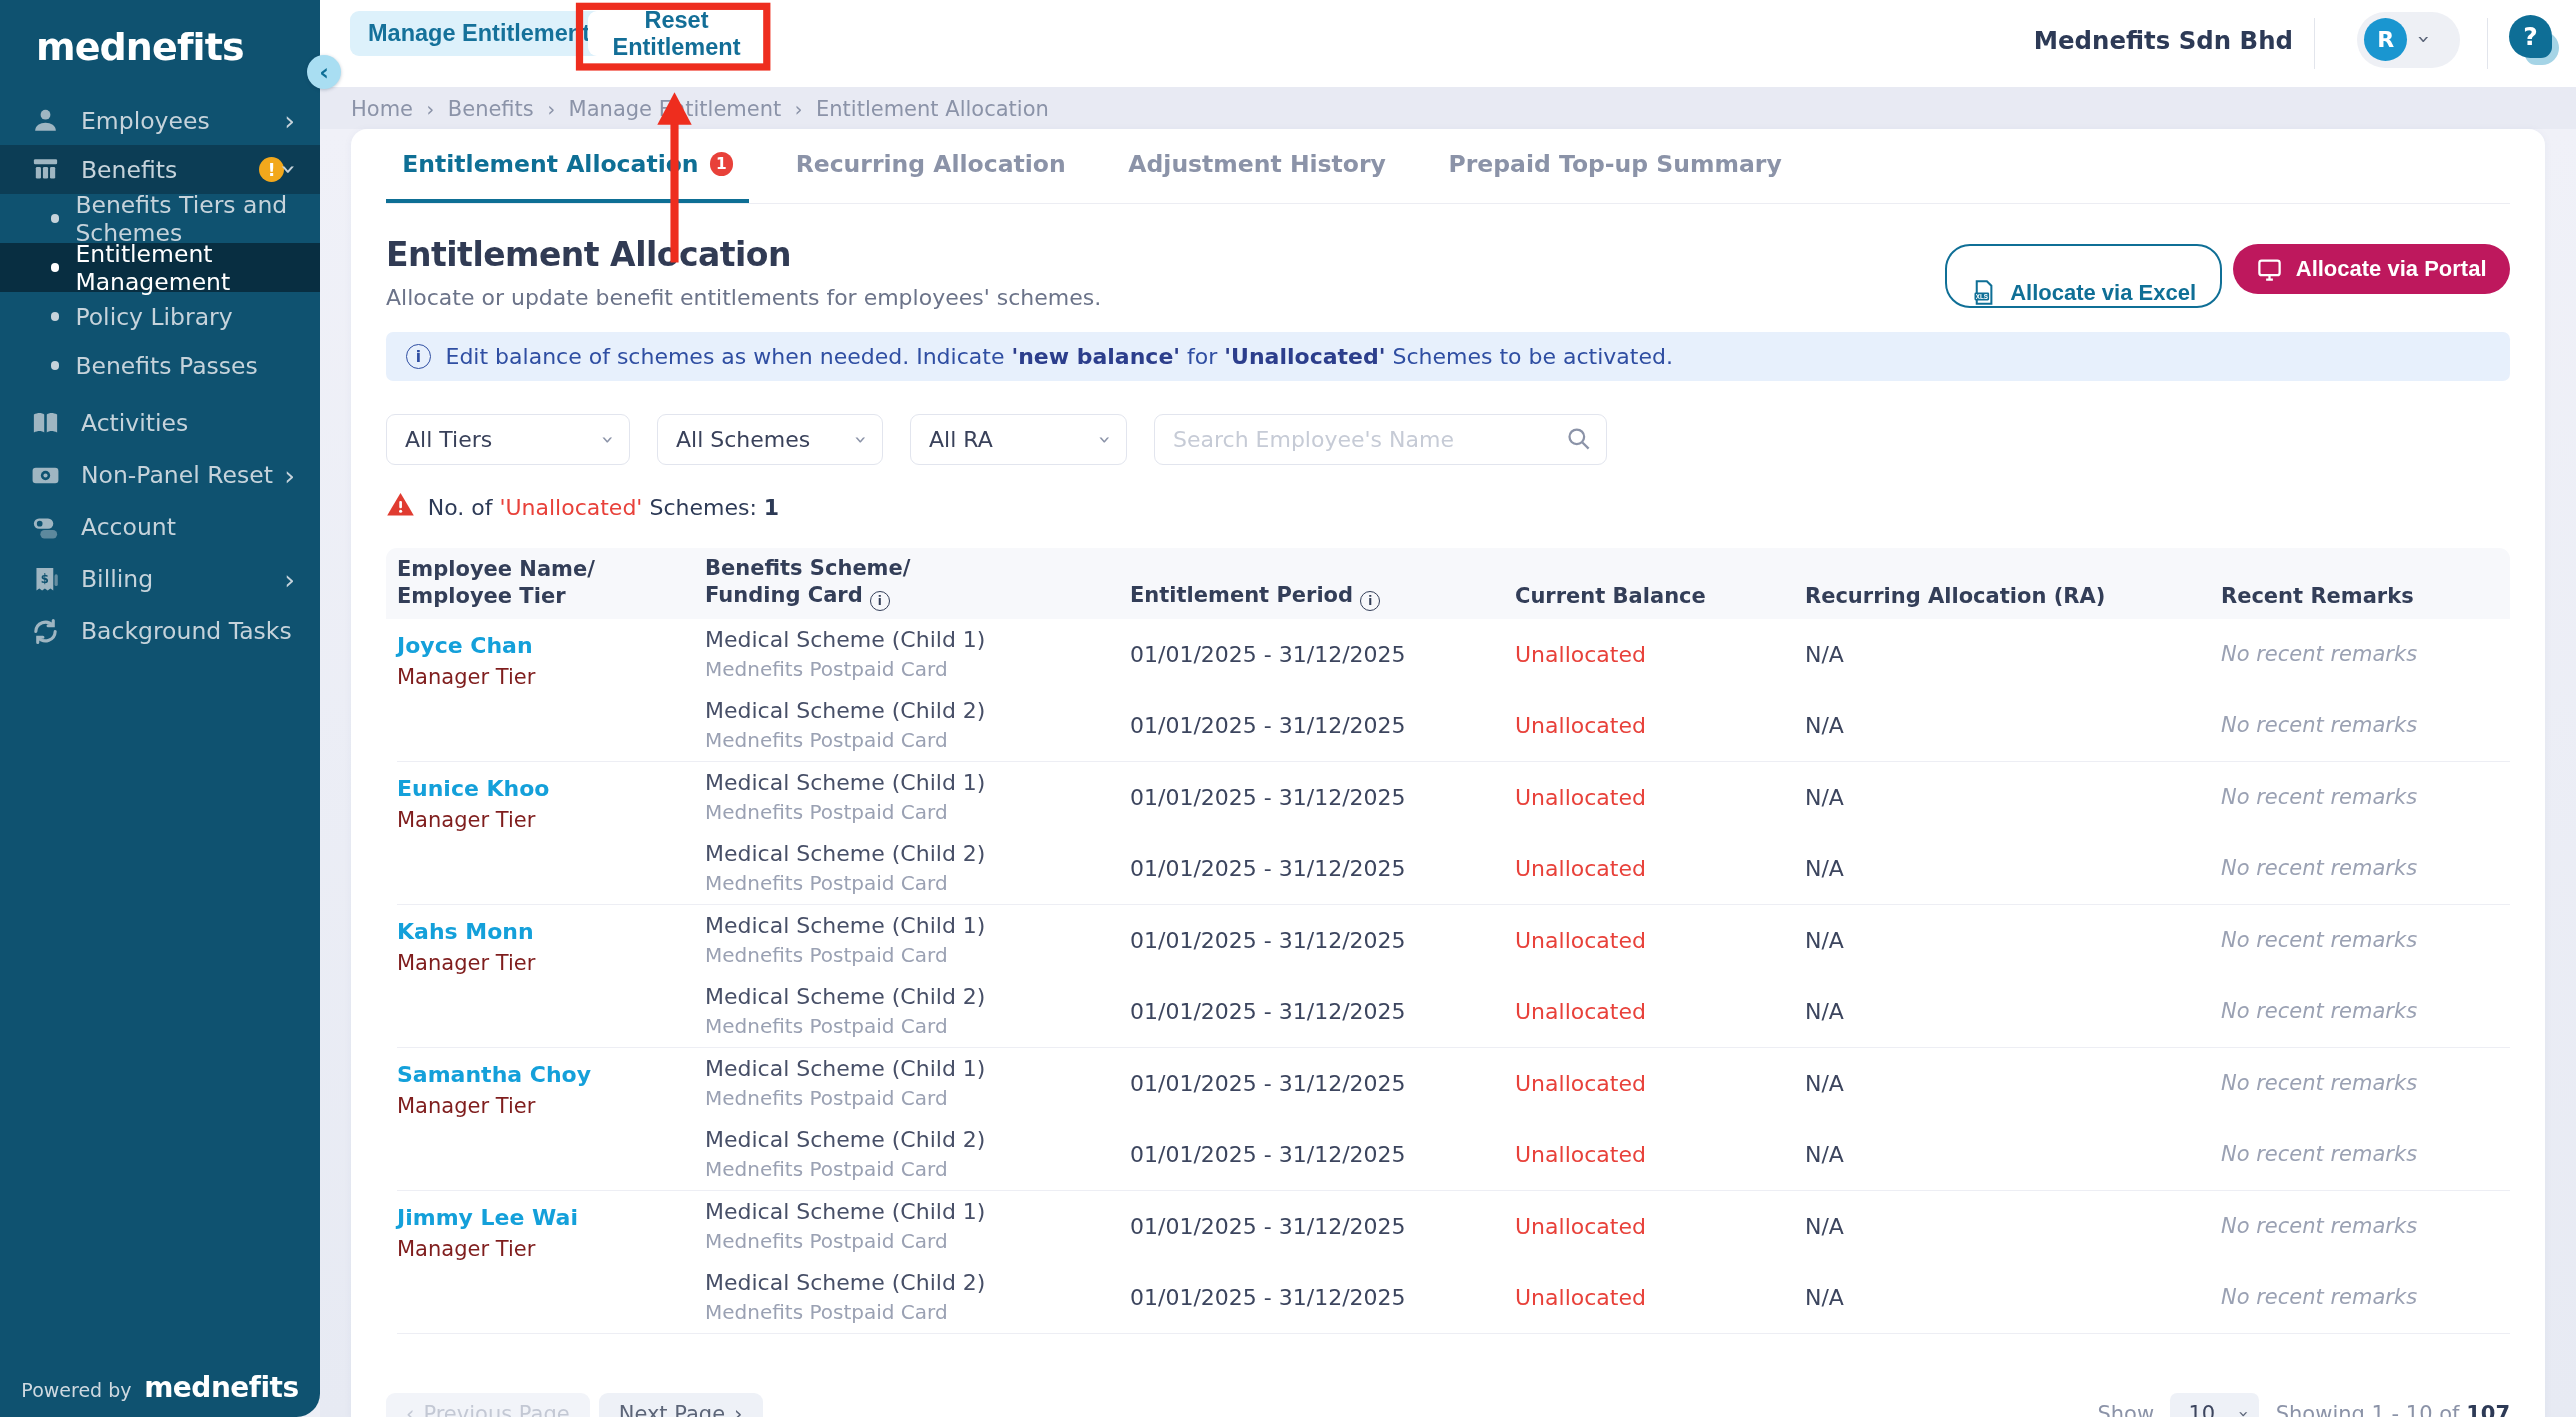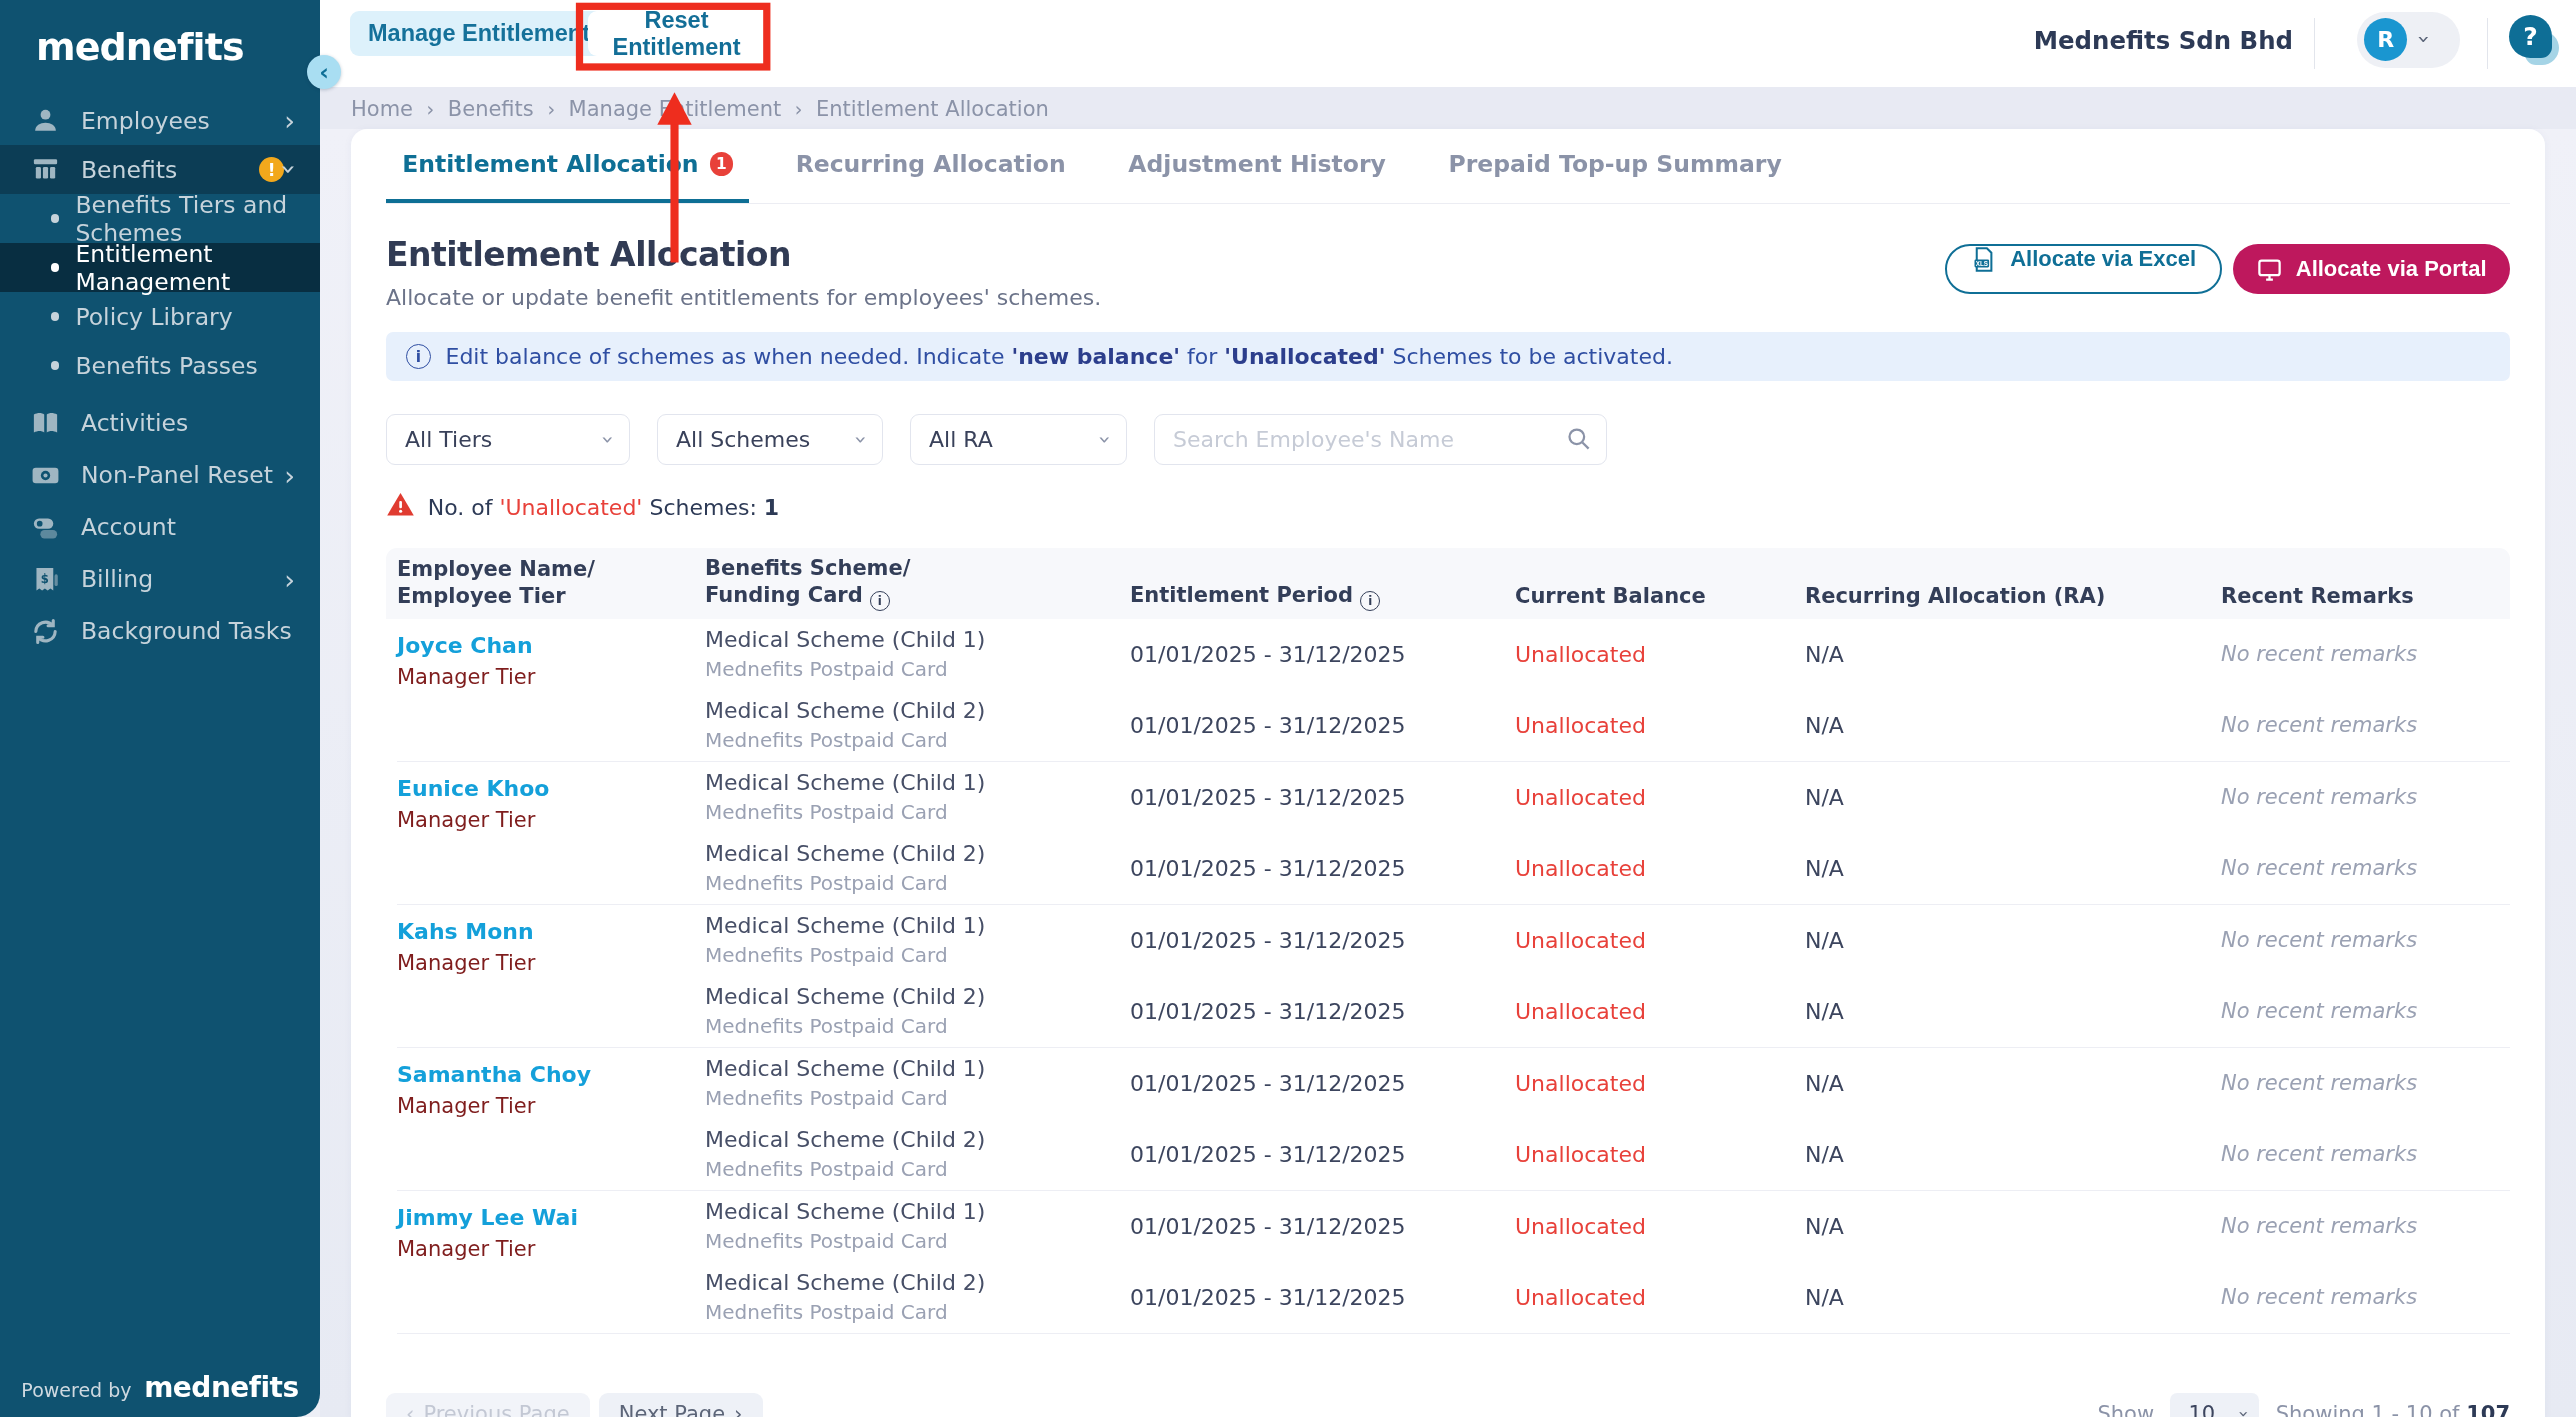--- a/index.html
+++ b/index.html
@@ -71,22 +71,22 @@
          color:#8b93a8; cursor:pointer; border-bottom:4.5px solid transparent; }
   .tab.active { color:#0e6f95; border-bottom-color:#0e6f95; }
   .badge-red { min-width:23.5px; height:23.5px; border-radius:50%; background:#e8413a; color:#fff; font-size:15.4px;
                font-weight:700; display:inline-flex; align-items:center; justify-content:center; }
 
   
   .title-row { margin-top:31px; position:relative; }
   .page-title { font-size:33px; font-weight:700; color:#313b54; letter-spacing:-0.5px; }
   .page-sub { margin-top:11px; font-size:22px; color:#6b7389; }
   .actions { position:absolute; right:0; top:9px; display:flex; gap:11px; }
-  .btn-excel { height:50px; border-radius:25px; border:2.3px solid #0f6f96; background:#fff; color:#0f6f96;
-               font-size:22px; font-weight:700; display:flex; align-items:flex-start; gap:12.7px; padding:0 23.5px; cursor:pointer; }
+  .btn-excel { height:64px; border-radius:25px; border:2.3px solid #0f6f96; background:#fff; color:#0f6f96;
+               font-size:22px; font-weight:700; display:flex; align-items:flex-end; gap:12.7px; padding:0 23.5px; cursor:pointer; }
   .btn-portal { height:50px; border-radius:25px; border:none; background:#be185d; color:#fff;
                 font-size:22px; font-weight:700; display:flex; align-items:center; gap:12.7px; padding:0 23.5px; cursor:pointer; }
   .bico { width:27px; height:27px; }
 
   
   .banner { margin-top:22px; height:49px; border-radius:7.2px; background:#e7f0fc; display:flex; align-items:center;
             gap:14.5px; padding:0 20px; font-size:22px; color:#2f4ea2; }
   .i-circle { width:25px; height:25px; border-radius:50%; border:1.8px solid #2f4ea2; color:#2f4ea2; font-size:15.4px;
               font-weight:700; display:inline-flex; align-items:center; justify-content:center; flex:0 0 auto; font-style:normal; }
   .banner b { color:#2c3e8c; }

